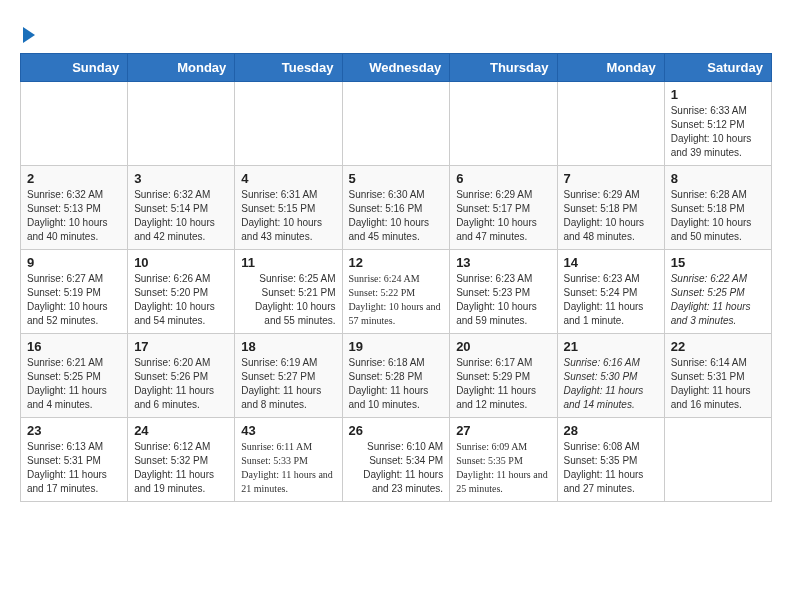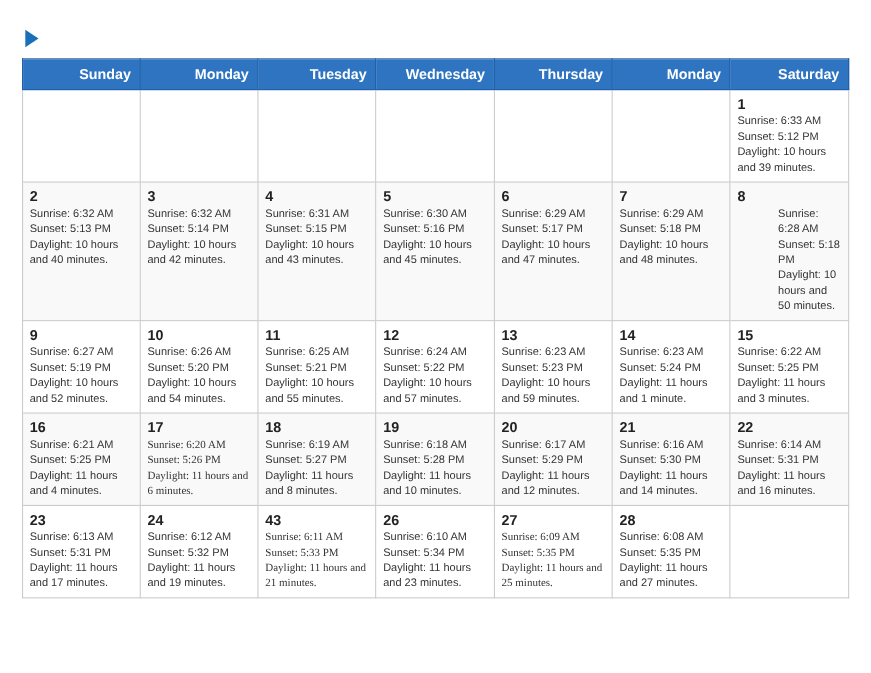--- a/index.html
+++ b/index.html
@@ -177,79 +177,79 @@
 Daylight: 10 hours and 47 minutes.</div>
         </td>
         <td>
           <span class="day-number">7</span>
           <div class="day-info" style="white-space: pre-line;">Sunrise: 6:29 AM
 Sunset: 5:18 PM
 Daylight: 10 hours and 48 minutes.</div>
         </td>
         <td>
           <span class="day-number">8</span>
-          <div class="day-info" style="white-space: pre-line; margin-left: 37px;">Sunrise: 6:28 AM
+          <div class="day-info" style="white-space: pre-line;">Sunrise: 6:28 AM
 Sunset: 5:18 PM
 Daylight: 10 hours and 50 minutes.</div>
         </td>
       </tr>
       <tr>
         <td>
           <span class="day-number">9</span>
           <div class="day-info" style="white-space: pre-line;">Sunrise: 6:27 AM
 Sunset: 5:19 PM
 Daylight: 10 hours and 52 minutes.</div>
         </td>
         <td>
           <span class="day-number">10</span>
           <div class="day-info" style="white-space: pre-line;">Sunrise: 6:26 AM
 Sunset: 5:20 PM
 Daylight: 10 hours and 54 minutes.</div>
         </td>
         <td>
           <span class="day-number">11</span>
-          <div class="day-info" style="white-space: pre-line;">Sunrise: 6:25 AM
+          <div class="day-info" style="white-space: pre-line; text-align: right;">Sunrise: 6:25 AM
 Sunset: 5:21 PM
 Daylight: 10 hours and 55 minutes.</div>
         </td>
         <td>
           <span class="day-number">12</span>
-          <div class="day-info" style="white-space: pre-line;">Sunrise: 6:24 AM
+          <div class="day-info" style="white-space: pre-line; font-family: Liberation Serif, serif;">Sunrise: 6:24 AM
 Sunset: 5:22 PM
 Daylight: 10 hours and 57 minutes.</div>
         </td>
         <td>
           <span class="day-number">13</span>
           <div class="day-info" style="white-space: pre-line;">Sunrise: 6:23 AM
 Sunset: 5:23 PM
 Daylight: 10 hours and 59 minutes.</div>
         </td>
         <td>
           <span class="day-number">14</span>
           <div class="day-info" style="white-space: pre-line;">Sunrise: 6:23 AM
 Sunset: 5:24 PM
 Daylight: 11 hours and 1 minute.</div>
         </td>
         <td>
           <span class="day-number">15</span>
-          <div class="day-info" style="white-space: pre-line;">Sunrise: 6:22 AM
+          <div class="day-info" style="white-space: pre-line; font-style: italic;">Sunrise: 6:22 AM
 Sunset: 5:25 PM
 Daylight: 11 hours and 3 minutes.</div>
         </td>
       </tr>
       <tr>
         <td>
           <span class="day-number">16</span>
           <div class="day-info" style="white-space: pre-line;">Sunrise: 6:21 AM
 Sunset: 5:25 PM
 Daylight: 11 hours and 4 minutes.</div>
         </td>
         <td>
           <span class="day-number">17</span>
-          <div class="day-info" style="white-space: pre-line; font-family: Liberation Serif, serif;">Sunrise: 6:20 AM
+          <div class="day-info" style="white-space: pre-line;">Sunrise: 6:20 AM
 Sunset: 5:26 PM
 Daylight: 11 hours and 6 minutes.</div>
         </td>
         <td>
           <span class="day-number">18</span>
           <div class="day-info" style="white-space: pre-line;">Sunrise: 6:19 AM
 Sunset: 5:27 PM
 Daylight: 11 hours and 8 minutes.</div>
         </td>
         <td>
@@ -259,21 +259,21 @@
 Daylight: 11 hours and 10 minutes.</div>
         </td>
         <td>
           <span class="day-number">20</span>
           <div class="day-info" style="white-space: pre-line;">Sunrise: 6:17 AM
 Sunset: 5:29 PM
 Daylight: 11 hours and 12 minutes.</div>
         </td>
         <td>
           <span class="day-number">21</span>
-          <div class="day-info" style="white-space: pre-line;">Sunrise: 6:16 AM
+          <div class="day-info" style="white-space: pre-line; font-style: italic;">Sunrise: 6:16 AM
 Sunset: 5:30 PM
 Daylight: 11 hours and 14 minutes.</div>
         </td>
         <td>
           <span class="day-number">22</span>
           <div class="day-info" style="white-space: pre-line;">Sunrise: 6:14 AM
 Sunset: 5:31 PM
 Daylight: 11 hours and 16 minutes.</div>
         </td>
       </tr>
@@ -291,21 +291,21 @@
 Daylight: 11 hours and 19 minutes.</div>
         </td>
         <td>
           <span class="day-number">43</span>
           <div class="day-info" style="white-space: pre-line; font-family: Liberation Serif, serif;">Sunrise: 6:11 AM
 Sunset: 5:33 PM
 Daylight: 11 hours and 21 minutes.</div>
         </td>
         <td>
           <span class="day-number">26</span>
-          <div class="day-info" style="white-space: pre-line;">Sunrise: 6:10 AM
+          <div class="day-info" style="white-space: pre-line; text-align: right;">Sunrise: 6:10 AM
 Sunset: 5:34 PM
 Daylight: 11 hours and 23 minutes.</div>
         </td>
         <td>
           <span class="day-number">27</span>
           <div class="day-info" style="white-space: pre-line; font-family: Liberation Serif, serif;">Sunrise: 6:09 AM
 Sunset: 5:35 PM
 Daylight: 11 hours and 25 minutes.</div>
         </td>
         <td>

